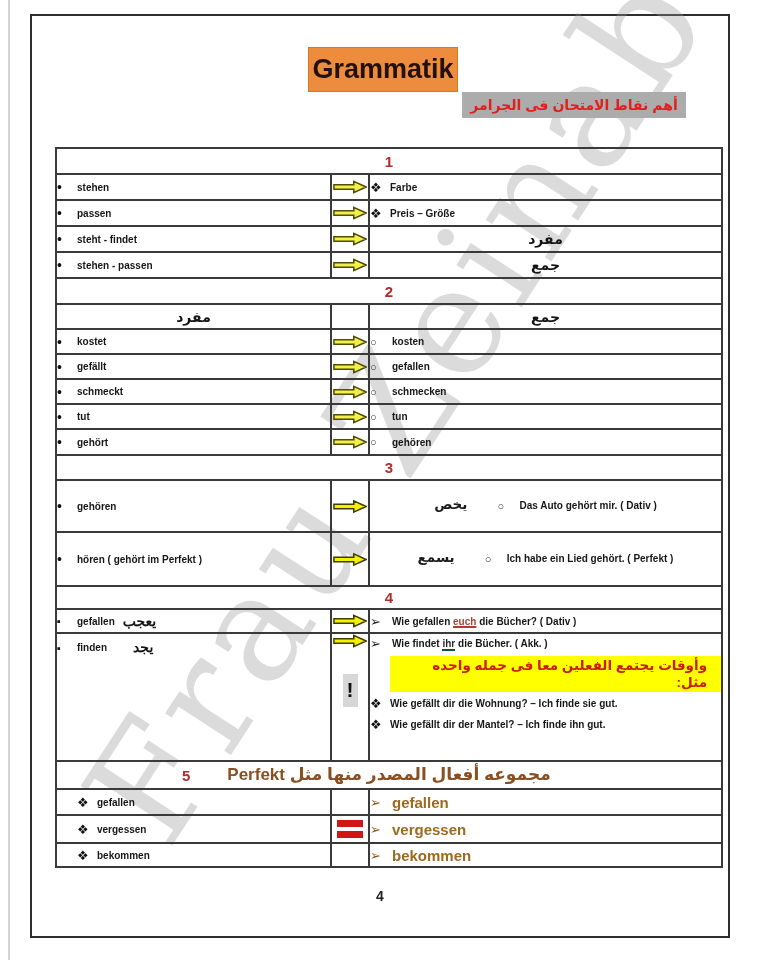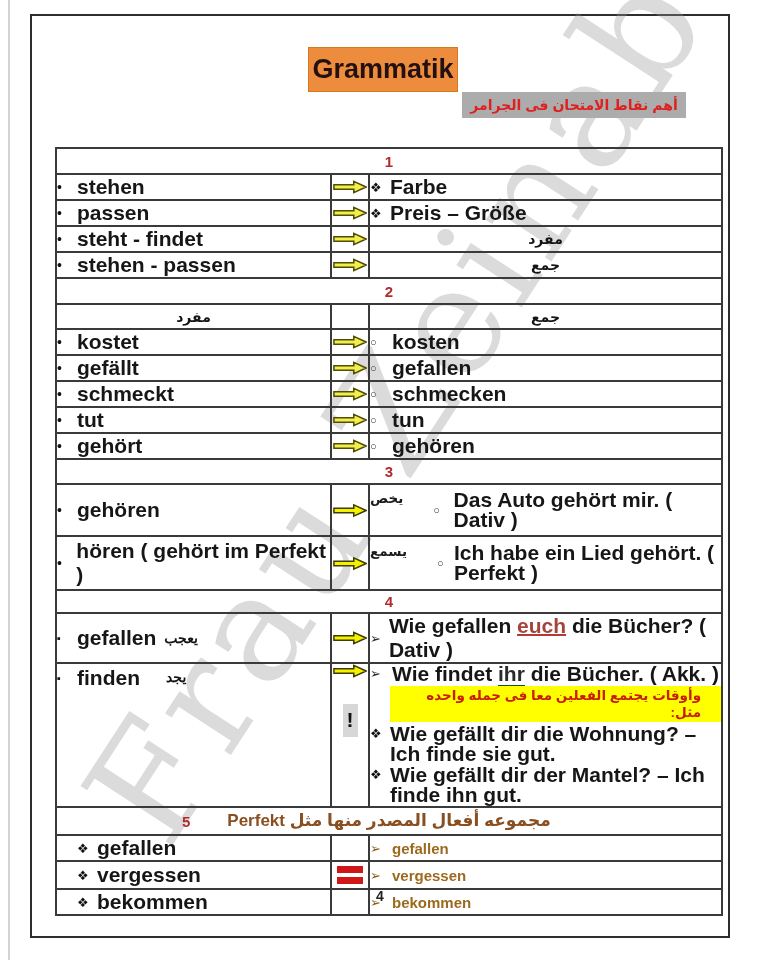--- a/index.html
+++ b/index.html
@@ -40,21 +40,21 @@
     border:2px solid #3a3a3a;padding:0;vertical-align:middle;background:transparent;
   }
   .col-left{width:275px;}
   .col-mid{width:38px;}
   .col-right{width:353px;}
 
   .numcell{ text-align:center;font-size:15px;font-weight:bold;color:#b22c2c; }
 
   .lc{padding-left:26px;}
   .line{display:flex;align-items:center;}
-  .de{font-size:21px;font-weight:600;color:#161616;}
+  .de{font-size:10px;font-weight:600;color:#161616;}
   .b-dot{width:20px;font-size:14px;color:#111;}
   .b-square{width:20px;font-size:11px;color:#111;}
   .b-diamond{width:20px;font-size:13px;color:#111;}
   .b-circle{width:22px;font-size:11px;color:#333;}
   .b-pointer{width:22px;font-size:13px;color:#222;}
 
   .midcell{text-align:center;}
   .arrow-svg{display:block;margin:0 auto;}
 
   .rc-pad{padding-left:30px;}
@@ -67,21 +67,21 @@
 
   .em-red{color:#a8433c;font-weight:600;text-decoration:underline;text-decoration-thickness:2px;text-decoration-color:#b03a34;}
   .em-teal{color:#2b2b2b;font-weight:600;border-bottom:2px solid #14532d;}
 
   .bigcell{vertical-align:top !important;padding-top:3px;}
   .bigcell .line{align-items:flex-start;line-height:20px;margin-bottom:1px;}
   .bigcell .line .b-pointer,.bigcell .line .b-diamond{line-height:20px;}
   .bigcell .txt{flex:1;}
   .hl{
     display:inline-block;direction:rtl;background:#ffff00;color:#c81f00;
-    font-size:13.5px;font-weight:bold;padding:1px 20px;margin:1px 0 2px 20px;line-height:17px;
+    font-size:13.5px;font-weight:bold;padding:1px 14px;margin:1px 0 2px 20px;line-height:17px;
   }
   .excl-box{
     width:15px;height:33px;margin:26px auto 0;background:#d7d7d7;
     color:#101010;font-weight:bold;font-size:21px;line-height:31px;text-align:center;
   }
   .mid-top{vertical-align:top !important;padding-top:5px;}
 
   .s5-header{position:relative;height:100%;}
   .s5-num{position:absolute;left:125px;top:50%;transform:translateY(-50%);font-size:15px;font-weight:bold;color:#b22c2c;}
   .s5-text{text-align:center;direction:rtl;font-size:17px;font-weight:bold;color:#8a4f20;line-height:26px;}

